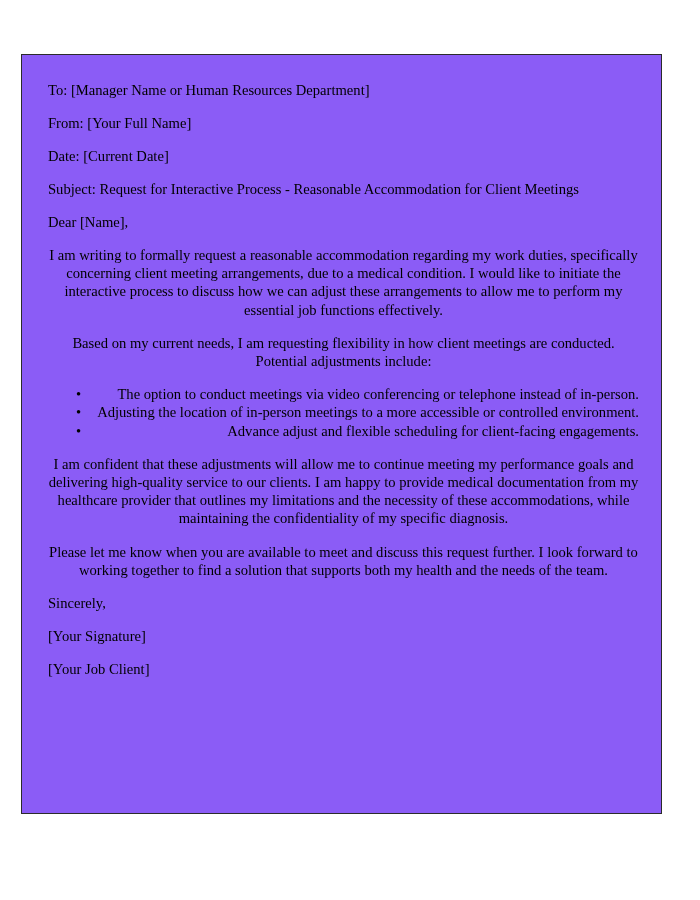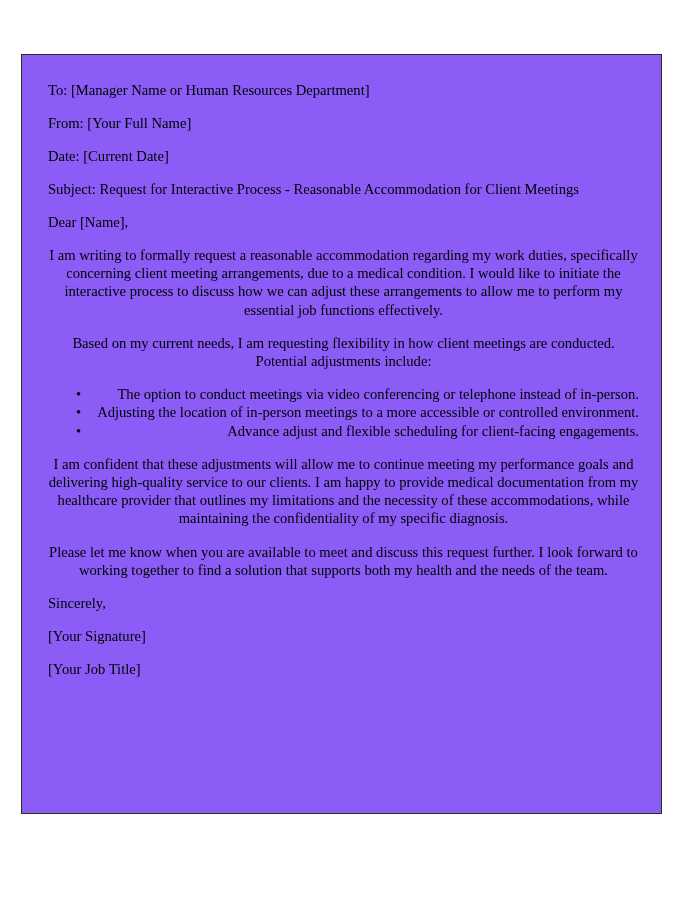--- a/index.html
+++ b/index.html
@@ -99,17 +99,17 @@
       <li>Advance adjust and flexible scheduling for client-facing engagements.</li>
     </ul>
 
     <p class="para">I am confident that these adjustments will allow me to continue meeting my performance goals and delivering high-quality service to our clients. I am happy to provide medical documentation from my healthcare provider that outlines my limitations and the necessity of these accommodations, while maintaining the confidentiality of my specific diagnosis.</p>
 
     <p class="para">Please let me know when you are available to meet and discuss this request further. I look forward to working together to find a solution that supports both my health and the needs of the team.</p>
 
     <div class="sig-block">
       <div class="closing-line">Sincerely,</div>
       <div class="closing-line">[Your Signature]</div>
-      <div class="closing-line">[Your Job Title]</div>
+      <div class="closing-line">[Your Job Client]</div>
     </div>
 
   </div>
 </div>
 
 </body></html>

